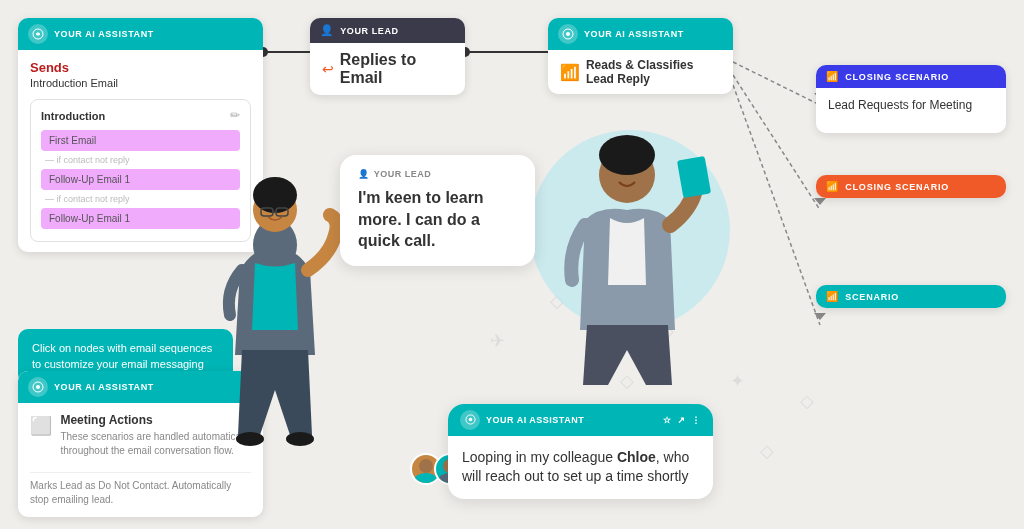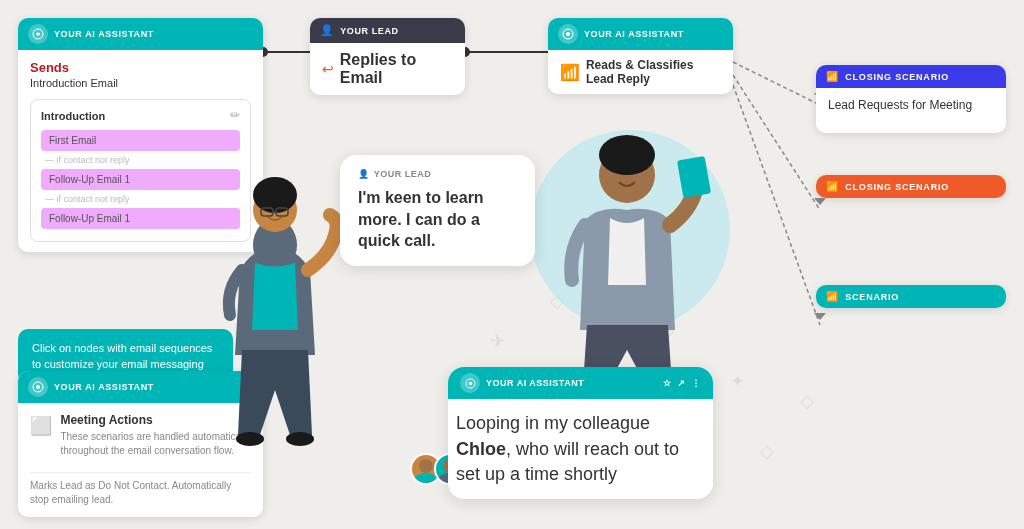--- a/index.html
+++ b/index.html
@@ -296,22 +296,22 @@
       color: white;
     }
 
     .ai-bubble-header-right {
       margin-left: auto;
       display: flex;
       gap: 6px;
     }
 
     .ai-bubble-body {
-      padding: 12px 8px;
-      font-size: 18px;
+      padding: 12px 14px;
+      font-size: 14px;
       color: #333;
       line-height: 1.4;
     }
 
     .ai-bubble-body strong {
       font-weight: 700;
     }
 
     .avatar-group {
       position: absolute;

